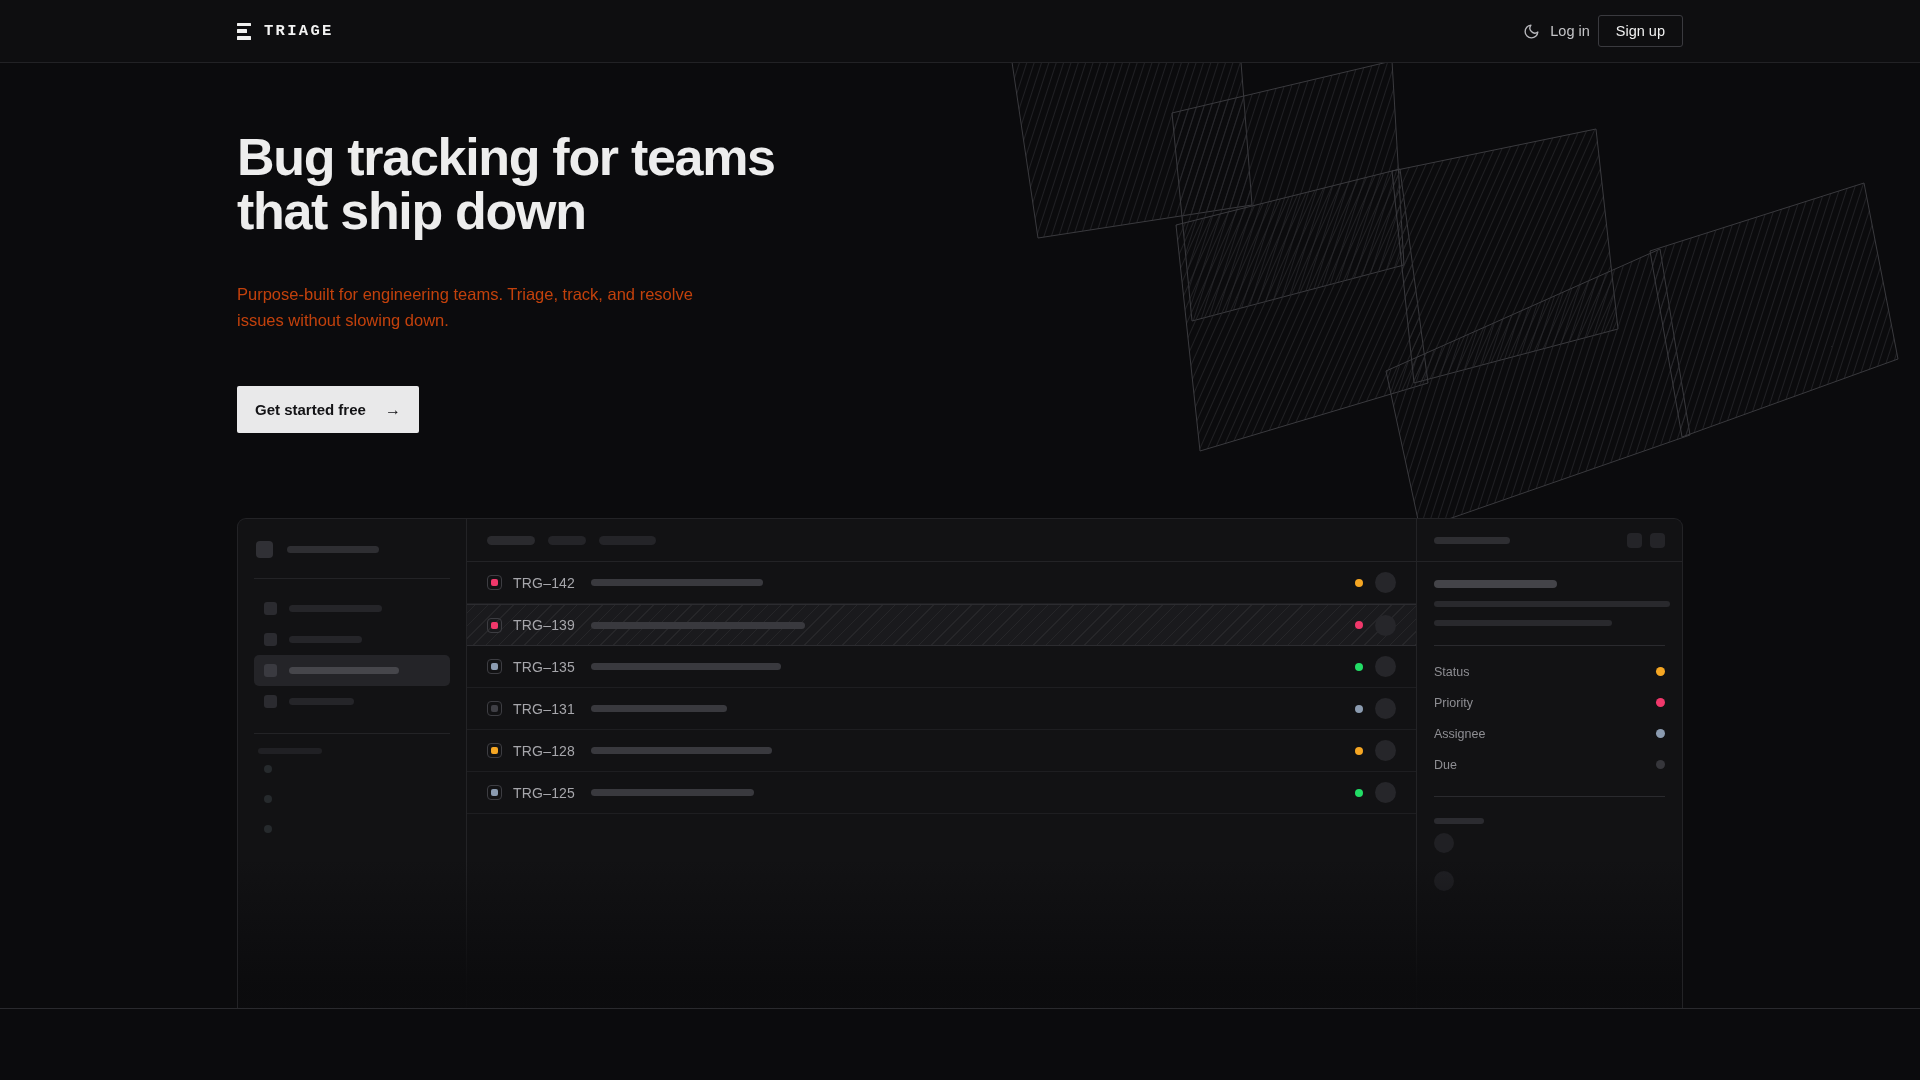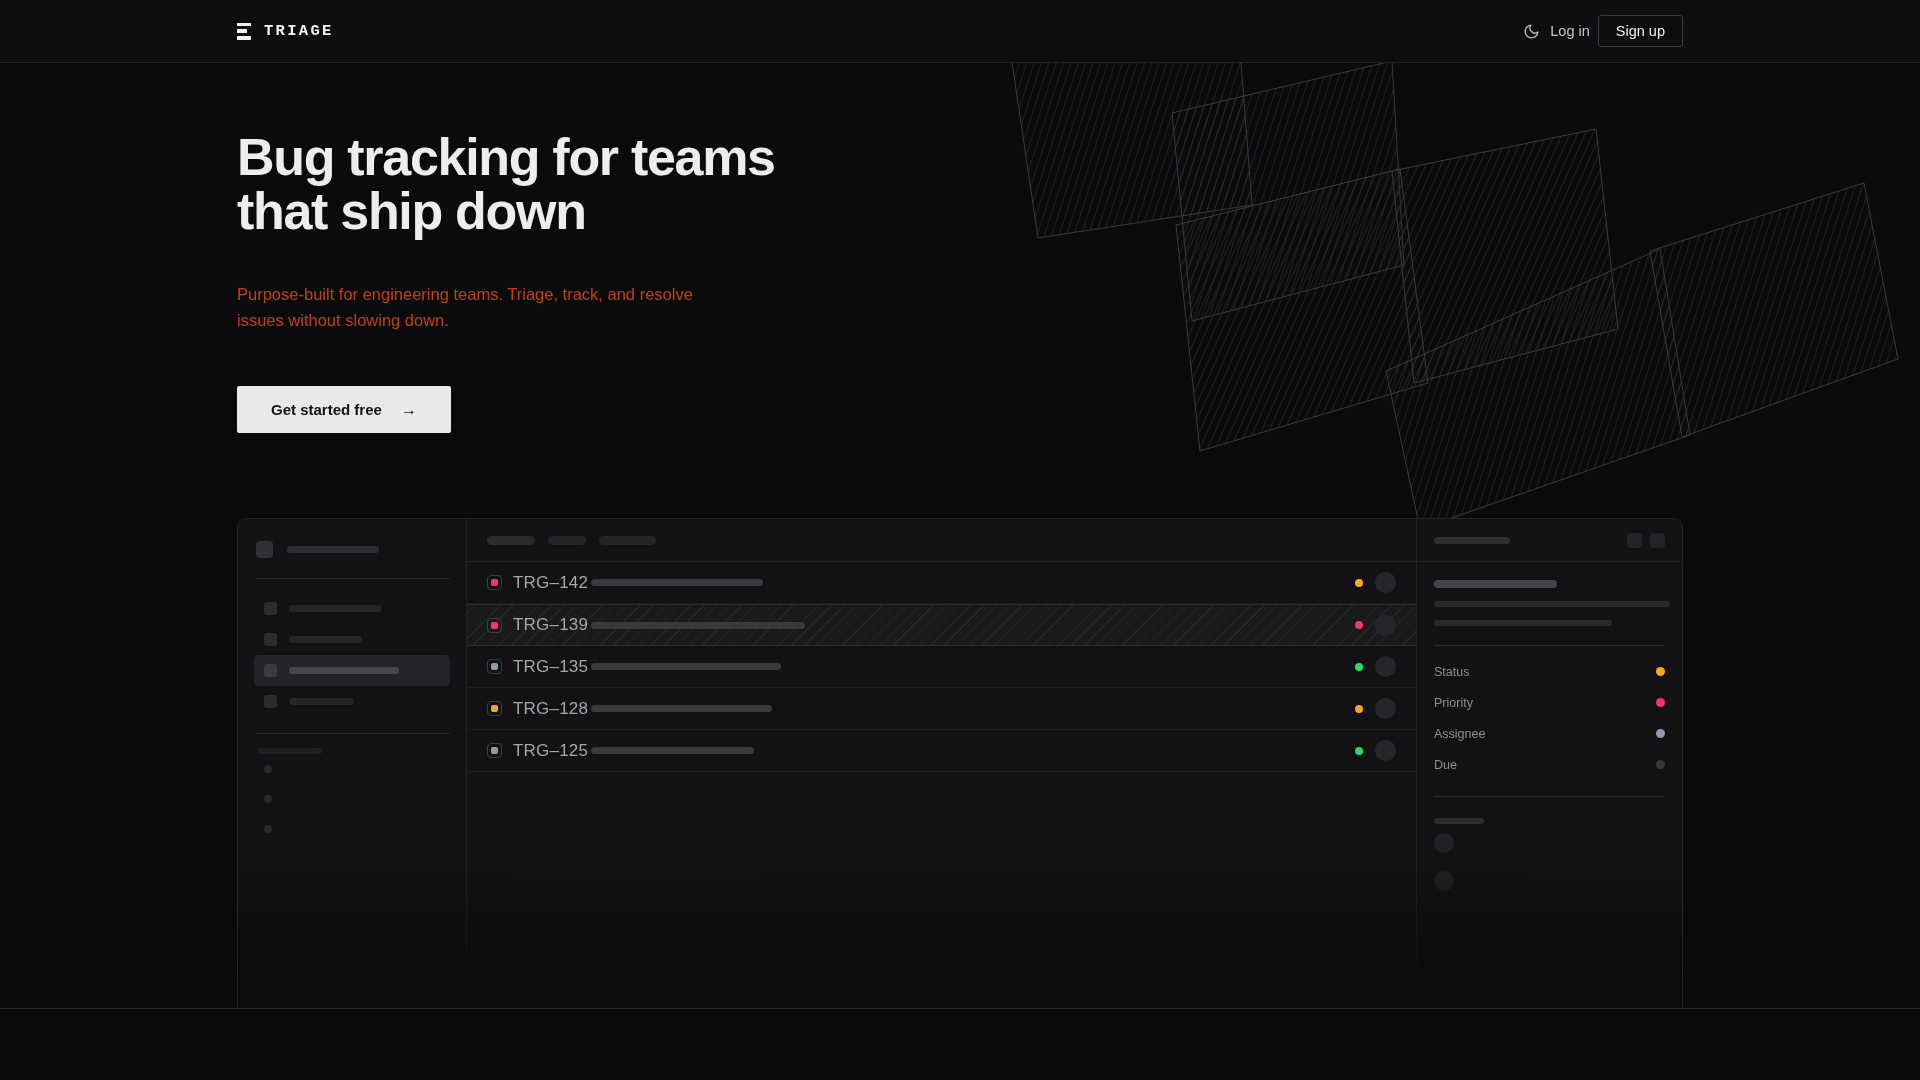--- a/index.html
+++ b/index.html
@@ -146,21 +146,21 @@
 
   .hero-cta {
     margin-top: 52px;
     display: inline-flex;
     align-items: center;
     gap: 19px;
     background: #e9e9ea;
     color: #131316;
     border: none;
     border-radius: 2px;
-    padding: 0 34px;
+    padding: 0 18px;
     height: 47px;
     font-size: 15px;
     font-weight: 700;
     font-family: inherit;
     cursor: pointer;
   }
   .hero-cta .arrow { font-size: 16px; font-weight: 400; line-height: 1; }
 
   
   .mockup-wrap {
@@ -314,21 +314,21 @@
   .row-badge i {
     width: 7px; height: 7px;
     border-radius: 2px;
     display: block;
   }
 
   .row-id {
     width: 68px;
     flex: 0 0 68px;
     margin-left: 11px;
-    font-size: 17px;
+    font-size: 14px;
     color: #a6a6ab;
     letter-spacing: 0.2px;
     white-space: nowrap;
   }
 
   .row-title-sk {
     height: 7px;
     border-radius: 4px;
     background: #39393e;
     margin-left: 10px;
@@ -556,20 +556,31 @@
             </span>
           </div>
           <div class="mk-row">
             <span class="row-badge">
               <i style="background: rgb(139, 155, 176);"></i>
             </span>
             <span class="row-id">TRG–135</span>
             <span class="row-title-sk" style="width: 190px;"></span>
             <span class="row-right">
               <span class="row-status-dot" style="background: rgb(34, 221, 102);"></span>
+              <span class="row-avatar"></span>
+            </span>
+          </div>
+          <div class="mk-row">
+            <span class="row-badge">
+              <i style="background: rgb(63, 63, 69);"></i>
+            </span>
+            <span class="row-id">TRG–131</span>
+            <span class="row-title-sk" style="width: 136px;"></span>
+            <span class="row-right">
+              <span class="row-status-dot" style="background: rgb(139, 155, 176);"></span>
               <span class="row-avatar"></span>
             </span>
           </div>
           <div class="mk-row">
             <span class="row-badge">
               <i style="background: rgb(245, 166, 35);"></i>
             </span>
             <span class="row-id">TRG–128</span>
             <span class="row-title-sk" style="width: 181px;"></span>
             <span class="row-right">

